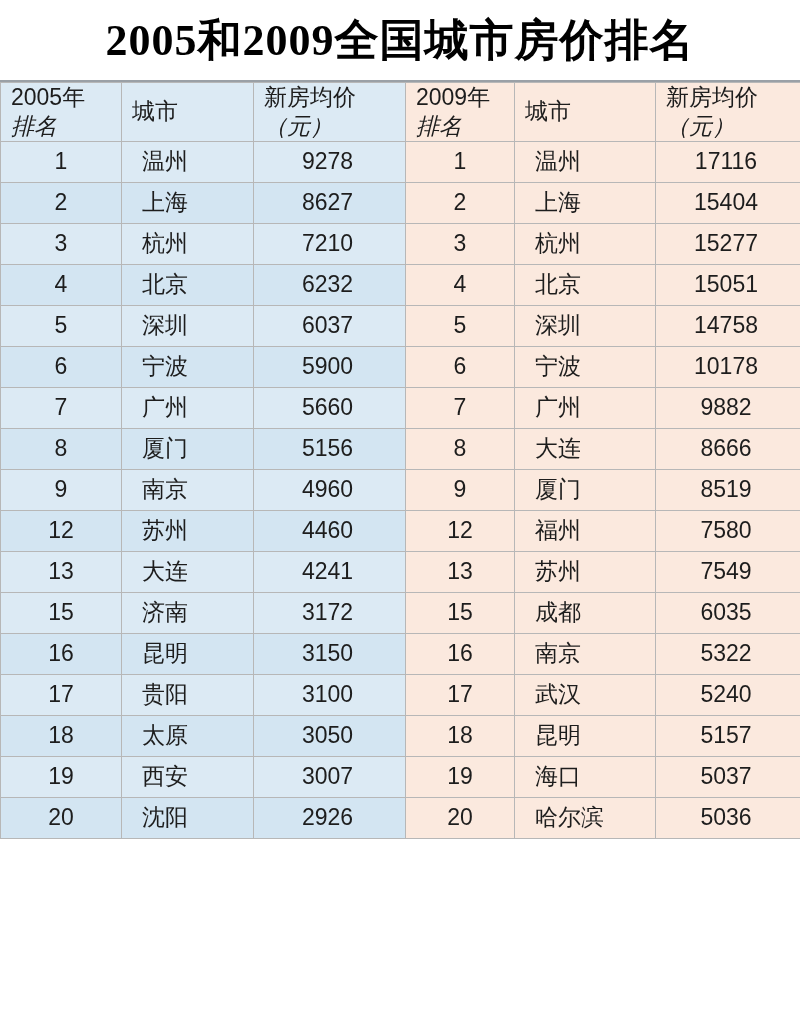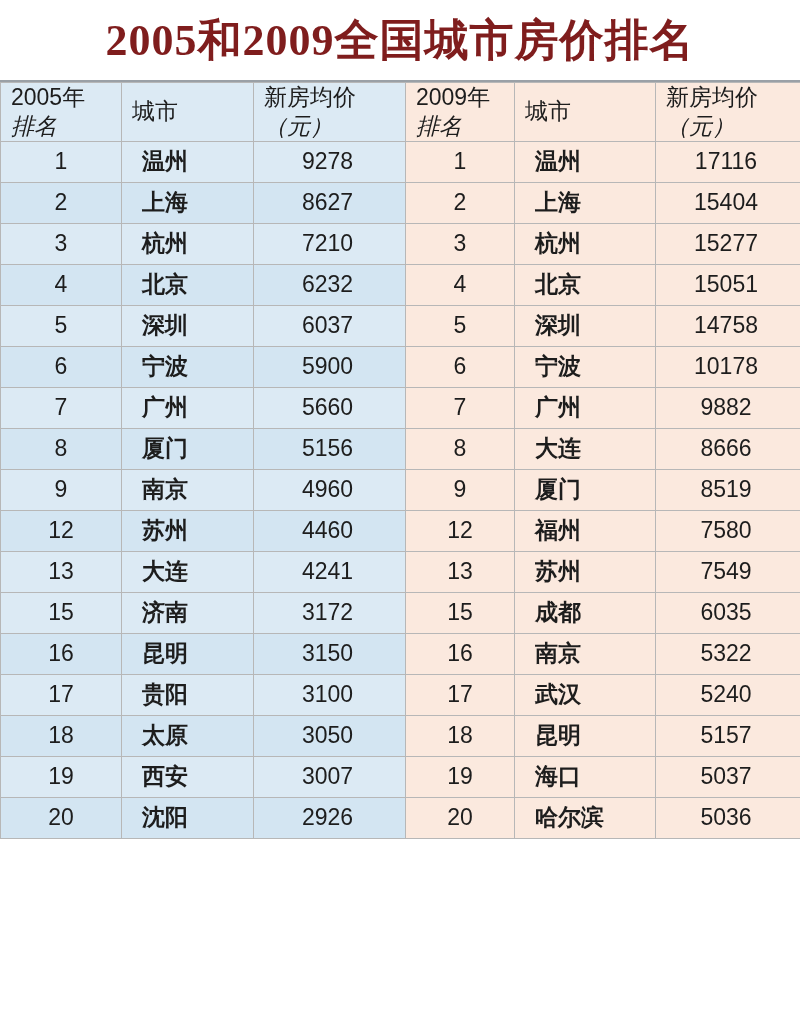--- a/index.html
+++ b/index.html
@@ -23,21 +23,21 @@
     border-bottom: 2px solid #9aa0a6;
     display: flex;
     align-items: center;
     justify-content: center;
   }
   .title {
     font-family: "Liberation Serif", serif;
     font-weight: bold;
     font-size: 44px;
     letter-spacing: 1px;
-    color: #7f1d1d;
+    color: #000000;
     white-space: nowrap;
   }
   table.price-table {
     width: 800px;
     border-collapse: collapse;
     table-layout: fixed;
     border-radius: 16px;
   }
   table.price-table col.c-rank2005 { width: 121px; }
   table.price-table col.c-city2005 { width: 132px; }
@@ -61,21 +61,21 @@
     font-weight: normal;
     font-size: 23px;
     line-height: 1.25;
     text-align: left;
   }
   thead th.head-a { background: #dceaf4; }
   thead th.head-b { background: #fbe9de; }
 
   tbody td { vertical-align: middle; }
   tbody td.rank   { text-align: center; }
-  tbody td.city   { text-align: left; padding-left: 20px; font-weight: bold; }
+  tbody td.city   { text-align: left; padding-left: 20px; }
   tbody td.price  { text-align: center; padding-right: 14px; }
 
   tbody td.grp-a { background: #dceaf4; }
   tbody td.grp-b { background: #fbe9de; }
   tbody tr.alt td.grp-a { background: #d3e5f2; }
   tbody tr.alt td.grp-b { background: #fbe9de; }
 
   .hdr-stack { display: block; }
   .hdr-stack .l1 { display: block; }
   .hdr-stack .l2 { display: block; font-style: italic; }

